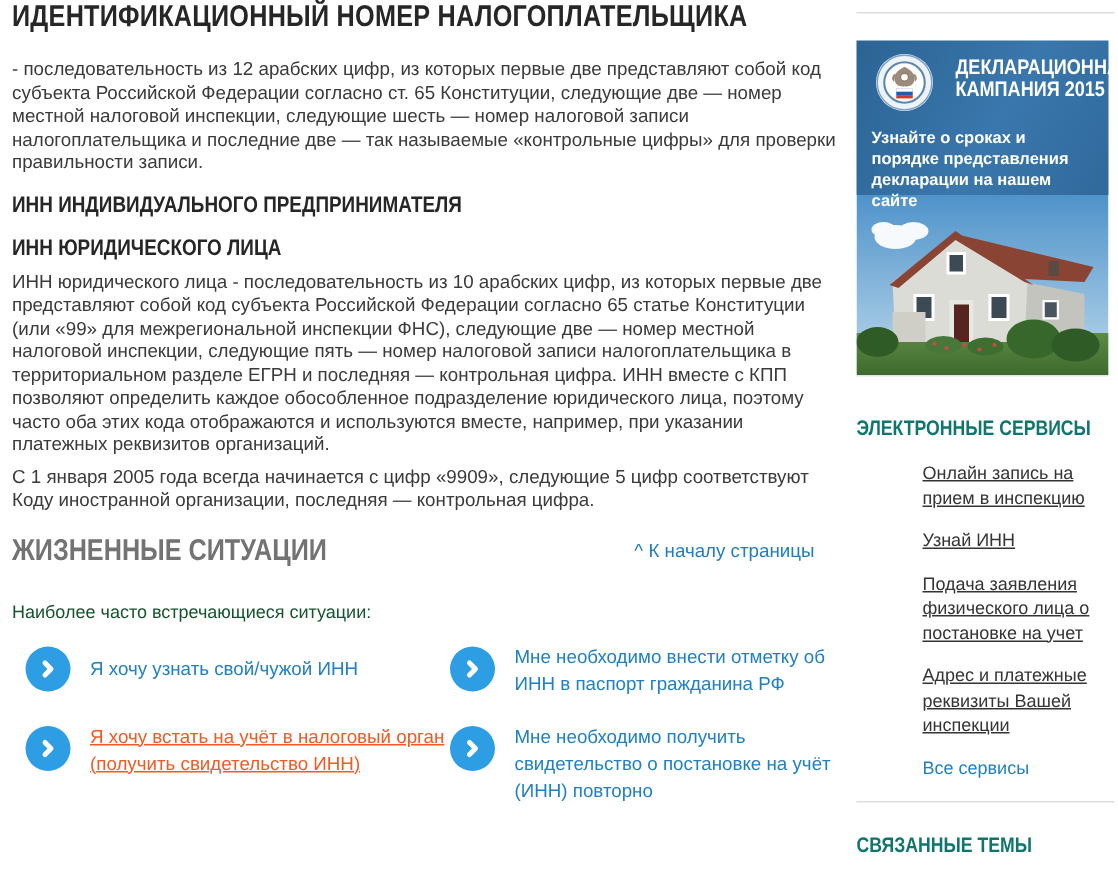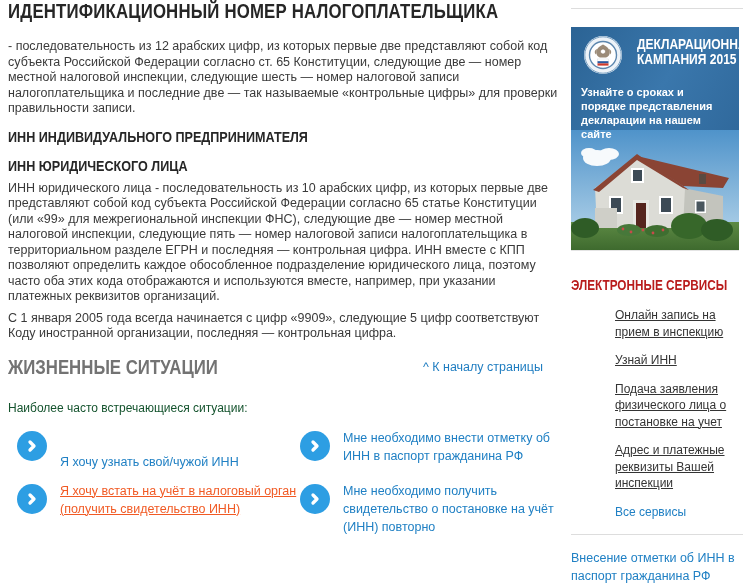--- a/index.html
+++ b/index.html
@@ -33,21 +33,21 @@
   .side-topline { height:1px; background:#ddd; margin-top:8px; }
 
   .banner { margin-top:18px; width:168px; cursor:pointer; border-bottom:1px solid #e4e4e4; }
   .banner-top { position:relative; height:103px; background:linear-gradient(120deg,#2b6394 0%,#3a77ac 55%,#30699c 100%); padding:10px 10px 0 10px; }
   .banner-logo { position:absolute; left:12px; top:8px; }
   .banner-title { margin-left:56px; width:104px; font-size:14px; line-height:15px; font-weight:bold; color:#fff; }
   .banner-title .cond { white-space:normal; transform:scaleX(0.86); width:118px; }
   .banner-sub { position:absolute; left:10px; top:58px; width:150px; font-size:11px; line-height:14px; font-weight:bold; color:#fff; }
   .banner-photo { display:block; width:168px; height:120px; }
 
-  .side-h { font-size:14px; line-height:17px; font-weight:bold; color:#b91c1c; }
+  .side-h { font-size:14px; line-height:17px; font-weight:bold; color:#0f766e; }
   .services-h { margin-top:26px; }
   .side-links { margin-top:13px;margin-left:44px; }
   .side-link { display:block; font-size:12px; line-height:16.5px; color:#343434; text-decoration:underline; margin-bottom:12px; cursor:pointer; }
   .side-link.blue { color:#2080c4; text-decoration:none; }
   .side-divider { height:1px; background:#ddd; margin:14px 0 0 0; }
   .related-h { margin-top:20px; }
   .related-link { display:block; font-size:12.5px; line-height:18px; color:#2080c4; text-decoration:none; margin-top:14px; cursor:pointer; }
 </style>
 </head>
 <body>
@@ -72,21 +72,21 @@
 
   <p class="ls-intro">Наиболее часто встречающиеся ситуации:</p>
 
   <div class="situations">
 
     <span class="sit-icon" style="left:9px; top:3px;">
       <svg width="16" height="16" viewBox="0 0 24 24">
           <polyline points="9,6 15,12 9,18" fill="none" stroke="#fff" stroke-width="5" stroke-linecap="round" stroke-linejoin="round"></polyline>
         </svg>
     </span>
-    <a class="sit-text" style="left:52px; top:25px; width:240px;">Я хочу узнать свой/чужой ИНН</a>
+    <a class="sit-text" style="left:52px; top:9px; width:240px;">Я хочу узнать свой/чужой ИНН</a>
 
     <span class="sit-icon" style="left:292px; top:3px;">
       <svg width="16" height="16" viewBox="0 0 24 24">
           <polyline points="9,6 15,12 9,18" fill="none" stroke="#fff" stroke-width="5" stroke-linecap="round" stroke-linejoin="round"></polyline>
         </svg>
     </span>
     <a class="sit-text" style="left:335px; top:1px; width:212px;">Мне необходимо внести отметку об ИНН в паспорт гражданина РФ</a>
 
     <span class="sit-icon" style="left:9px; top:56px;">
       <svg width="16" height="16" viewBox="0 0 24 24">
@@ -194,14 +194,15 @@
   <div class="side-links">
     <a class="side-link">Онлайн запись на прием в инспекцию</a>
     <a class="side-link">Узнай ИНН</a>
     <a class="side-link">Подача заявления физического лица о постановке на учет</a>
     <a class="side-link">Адрес и платежные реквизиты Вашей инспекции</a>
     <a class="side-link blue">Все сервисы</a>
   </div>
 
   <div class="side-divider"></div>
 
+  <div class="side-h related-h"><span class="cond">СВЯЗАННЫЕ ТЕМЫ</span></div>
   <a class="related-link">Внесение отметки об ИНН в паспорт гражданина РФ</a>
 </div>
 
 </body></html>

